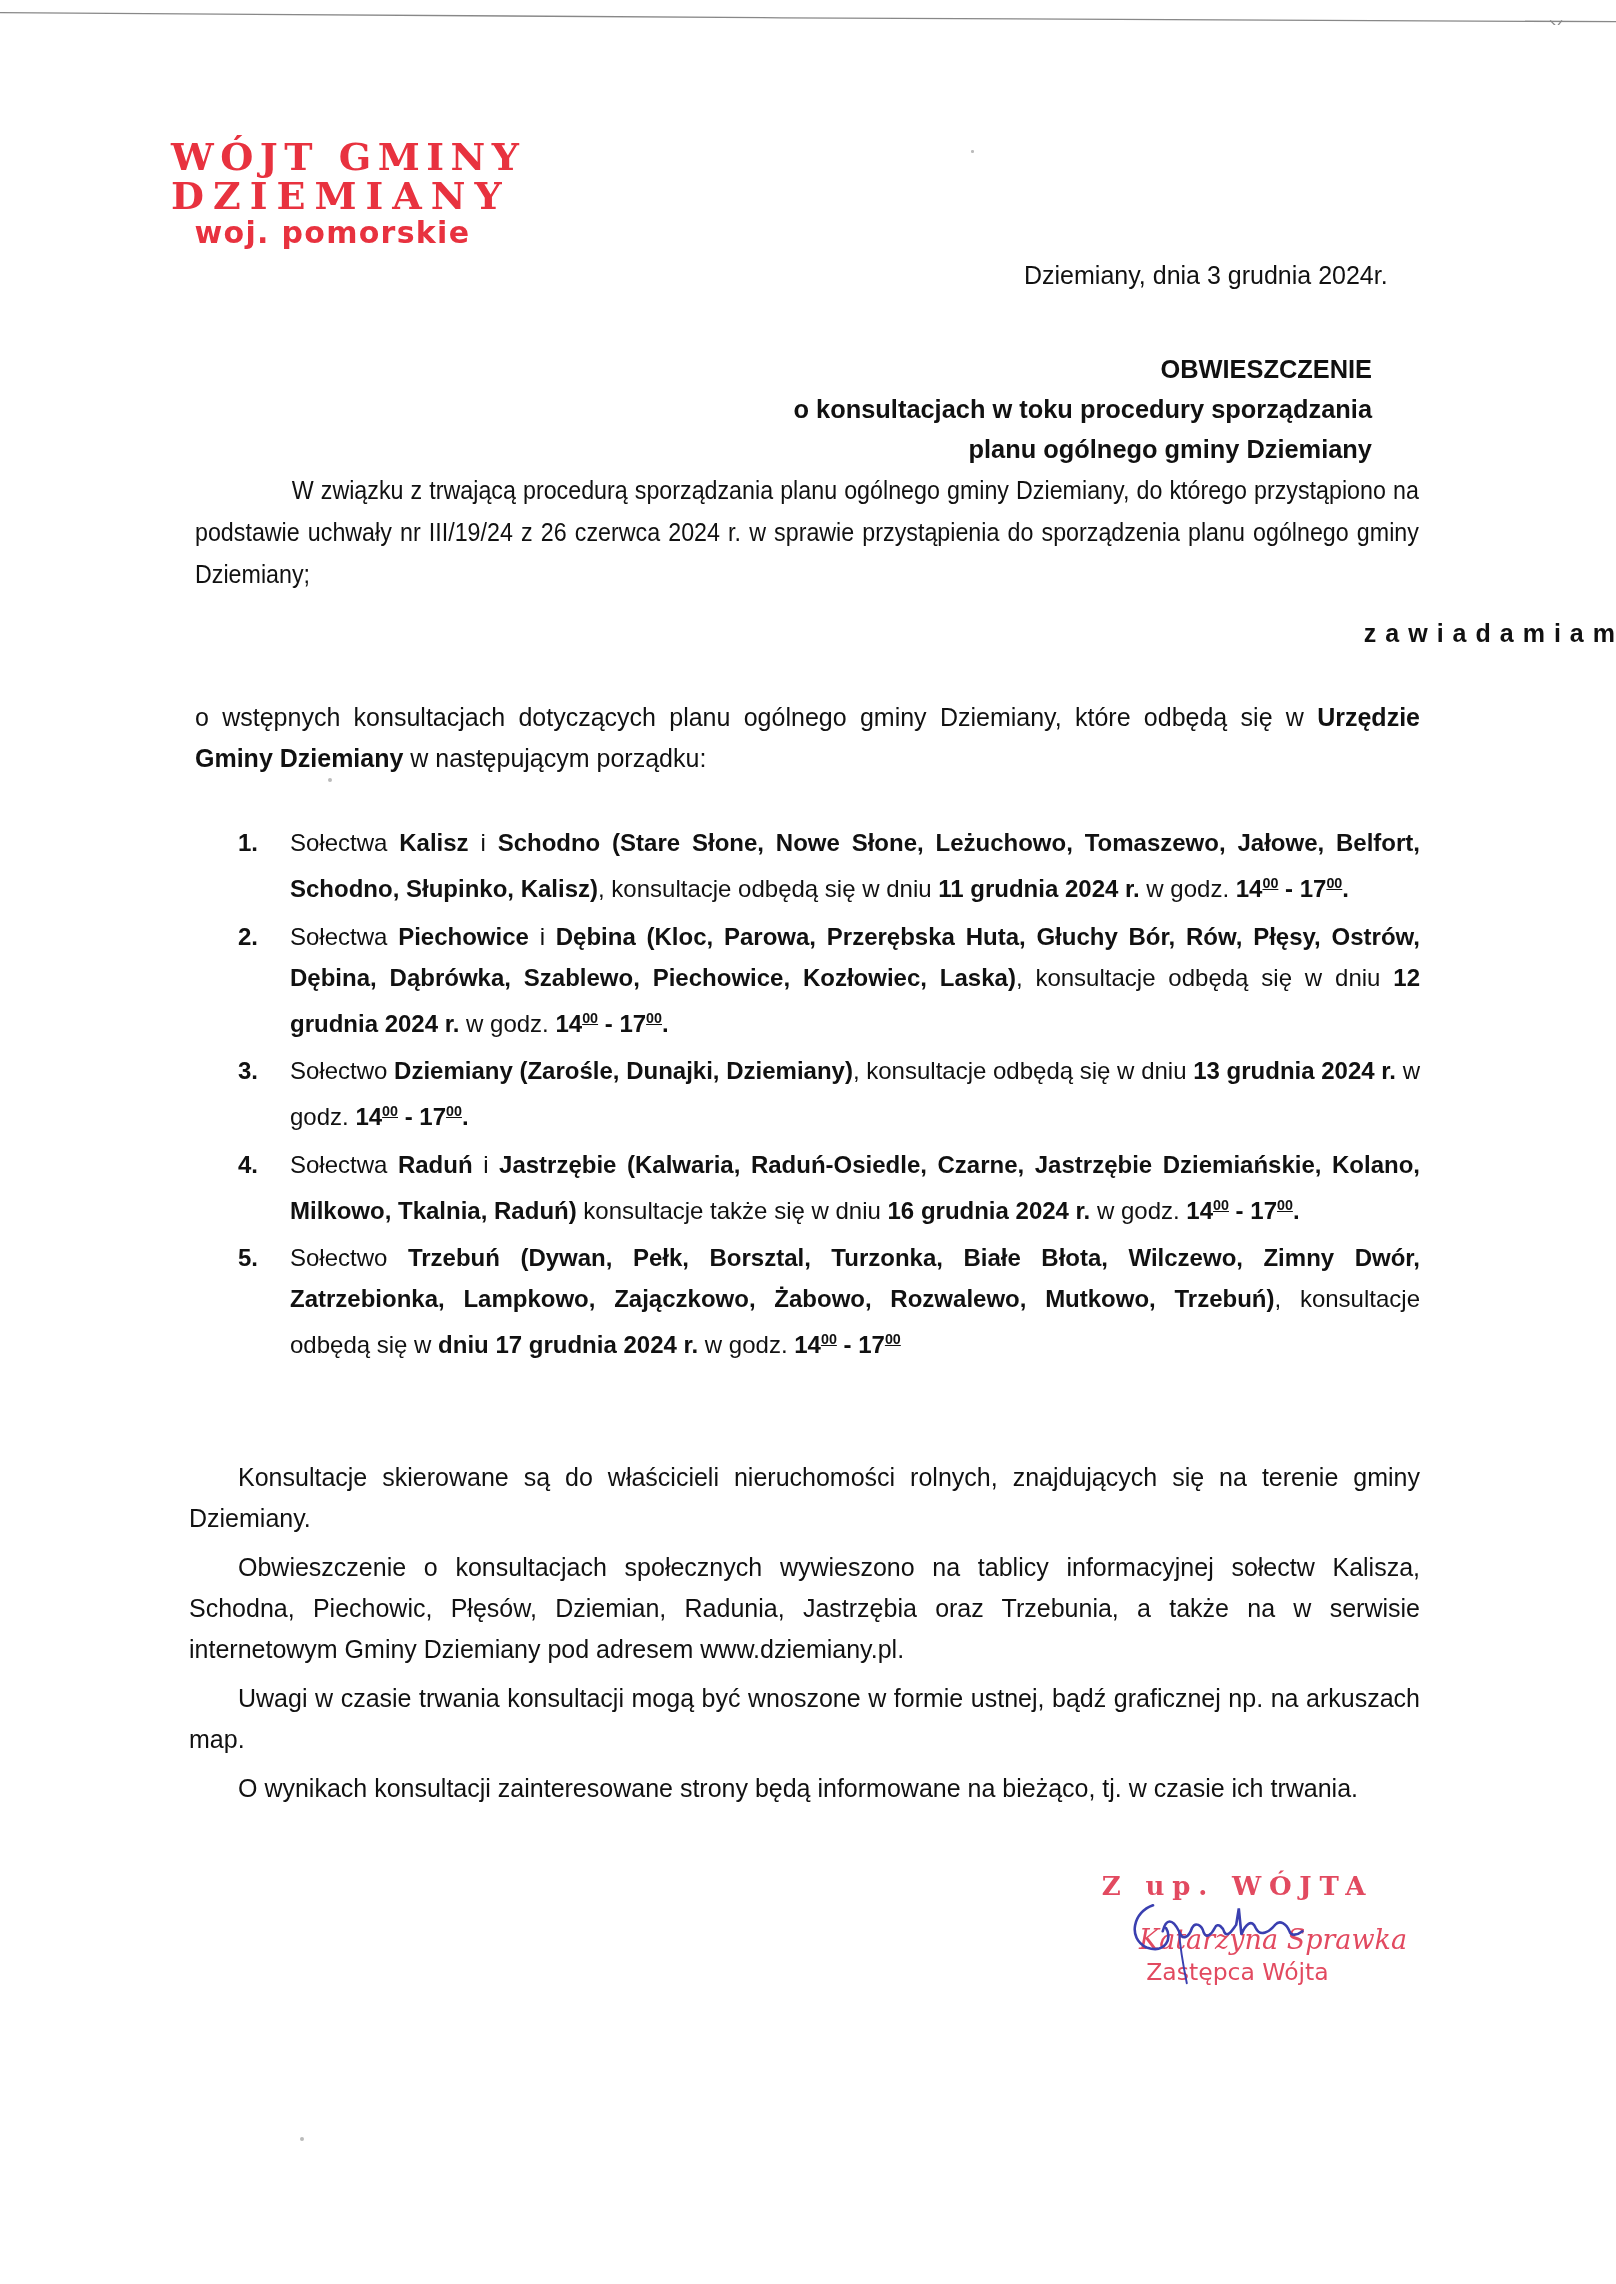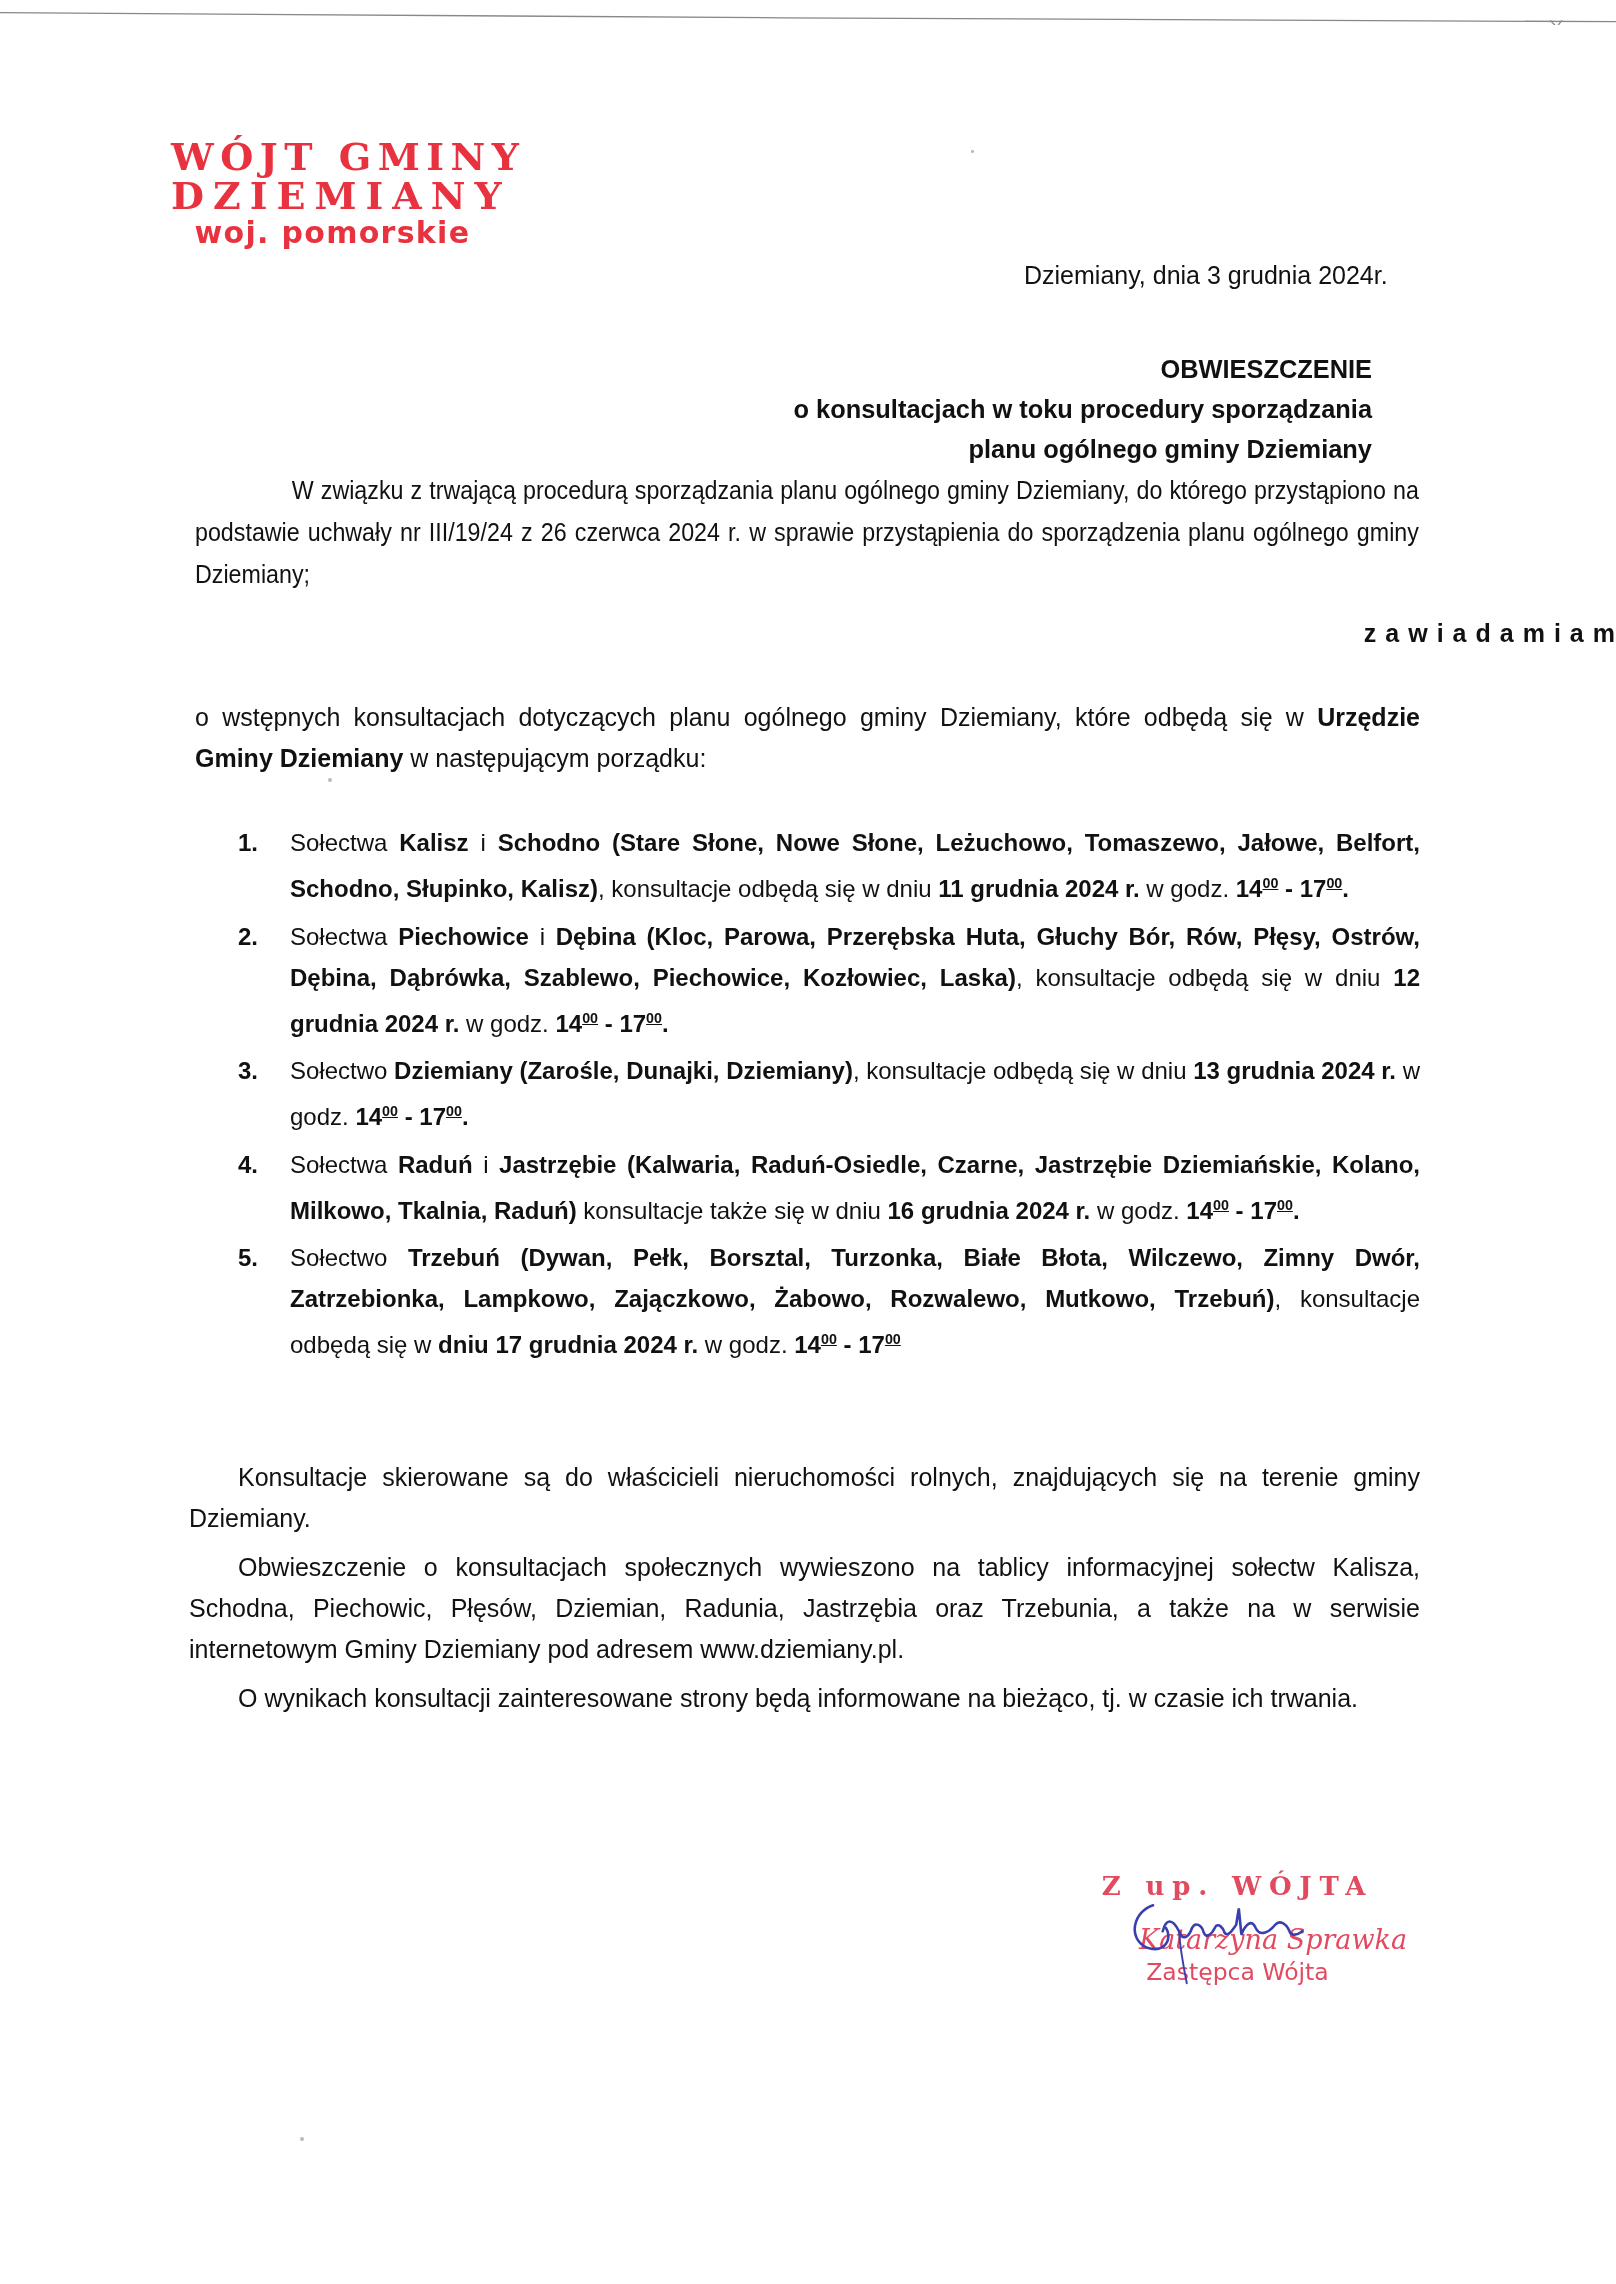--- a/index.html
+++ b/index.html
@@ -80,20 +80,21 @@
   </li>
   <li>
     <span class="num">5.</span>
     <span>Sołectwo </span><b>Trzebuń</b><b> (Dywan, Pełk, Borsztal, Turzonka, Białe Błota, Wilczewo, Zimny Dwór, Zatrzebionka, Lampkowo, Zajączkowo, Żabowo, Rozwalewo, Mutkowo, Trzebuń)</b><span>, konsultacje odbędą się w </span><b>dniu 17 grudnia 2024 r.</b><span> w godz. </span><b><span>14</span><sup class="t">00</sup> - <span>17</span><sup class="t">00</sup></b>
   </li>
 </ol>
 
 <div class="closing">
   <p>Konsultacje skierowane są do właścicieli nieruchomości rolnych, znajdujących się na terenie gminy Dziemiany.</p>
   <p>Obwieszczenie o konsultacjach społecznych wywieszono na tablicy informacyjnej sołectw Kalisza, Schodna, Piechowic, Płęsów, Dziemian, Radunia, Jastrzębia oraz Trzebunia, a także na w serwisie internetowym Gminy Dziemiany pod adresem www.dziemiany.pl.</p>
+  <p>Uwagi w czasie trwania konsultacji mogą być wnoszone w formie ustnej, bądź graficznej np. na arkuszach map.</p>
   <p>O wynikach konsultacji zainteresowane strony będą informowane na bieżąco, tj. w czasie ich trwania.</p>
 </div>
 
 <div class="sig-stamp">
   <div class="s1">Z up. WÓJTA</div>
   <div class="s2">Katarzyna Sprawka</div>
   <div class="s3">Zastępca Wójta</div>
 </div>
 
 <svg class="signature" viewBox="0 0 320 150">

